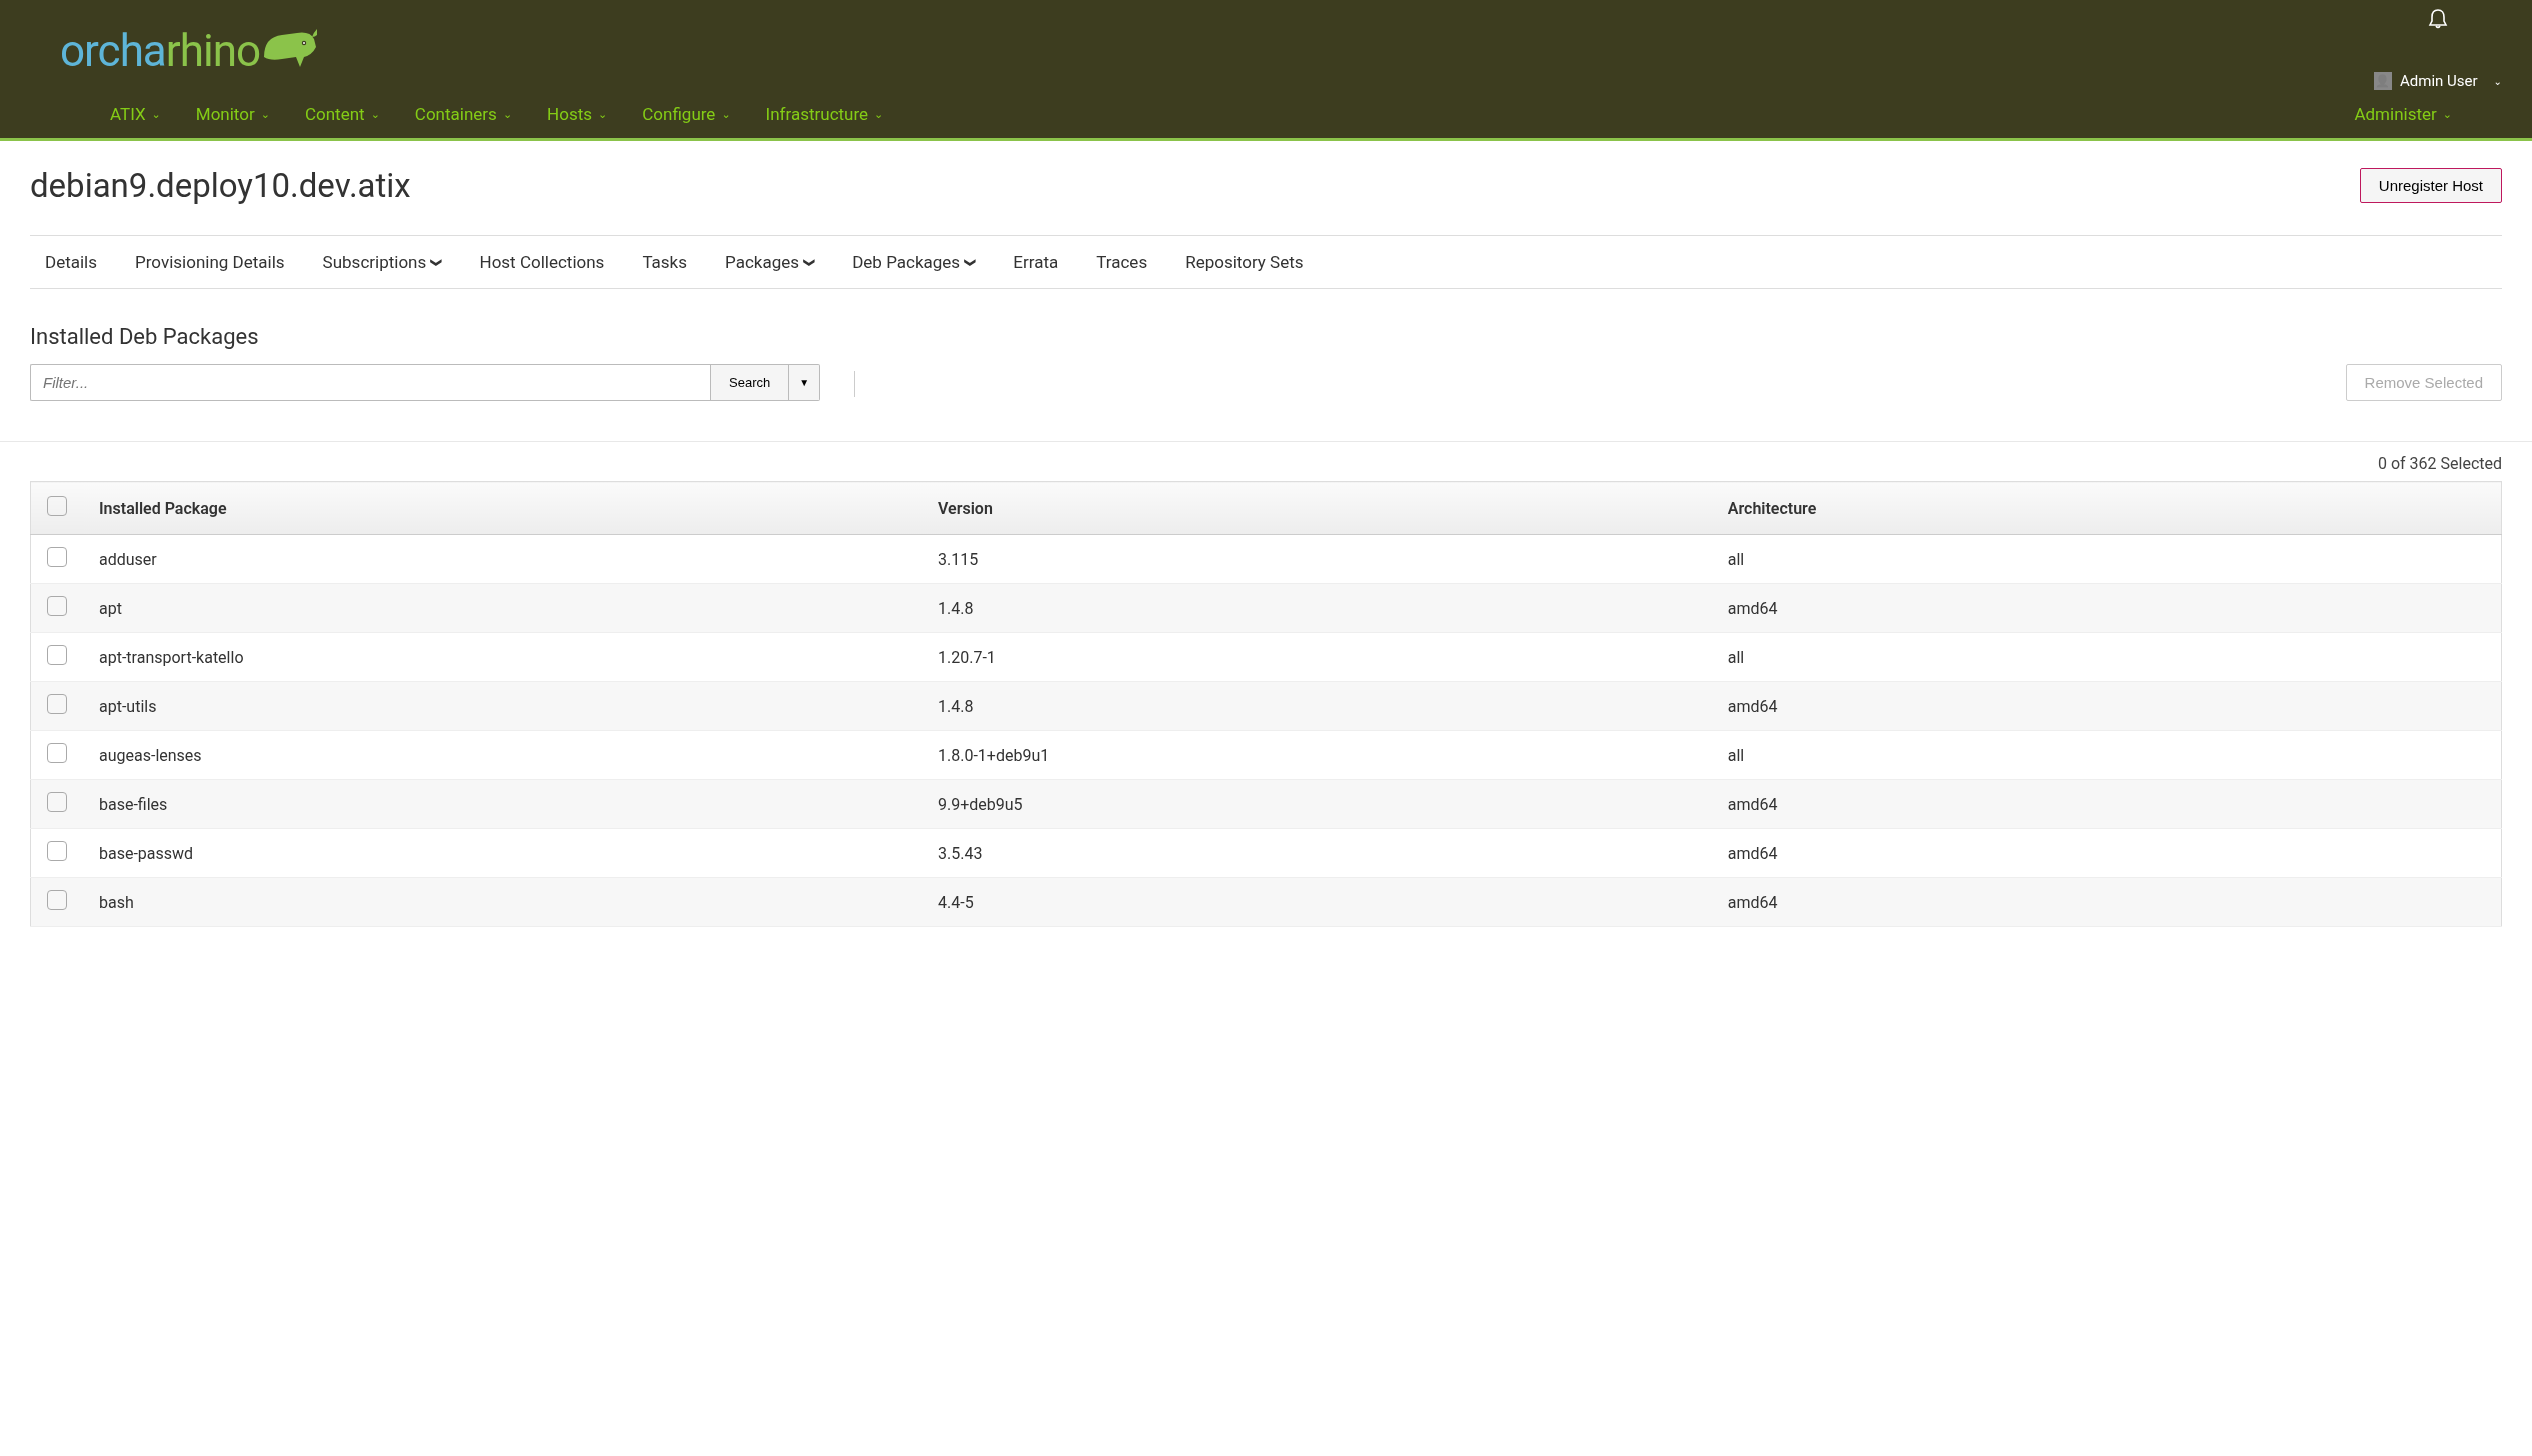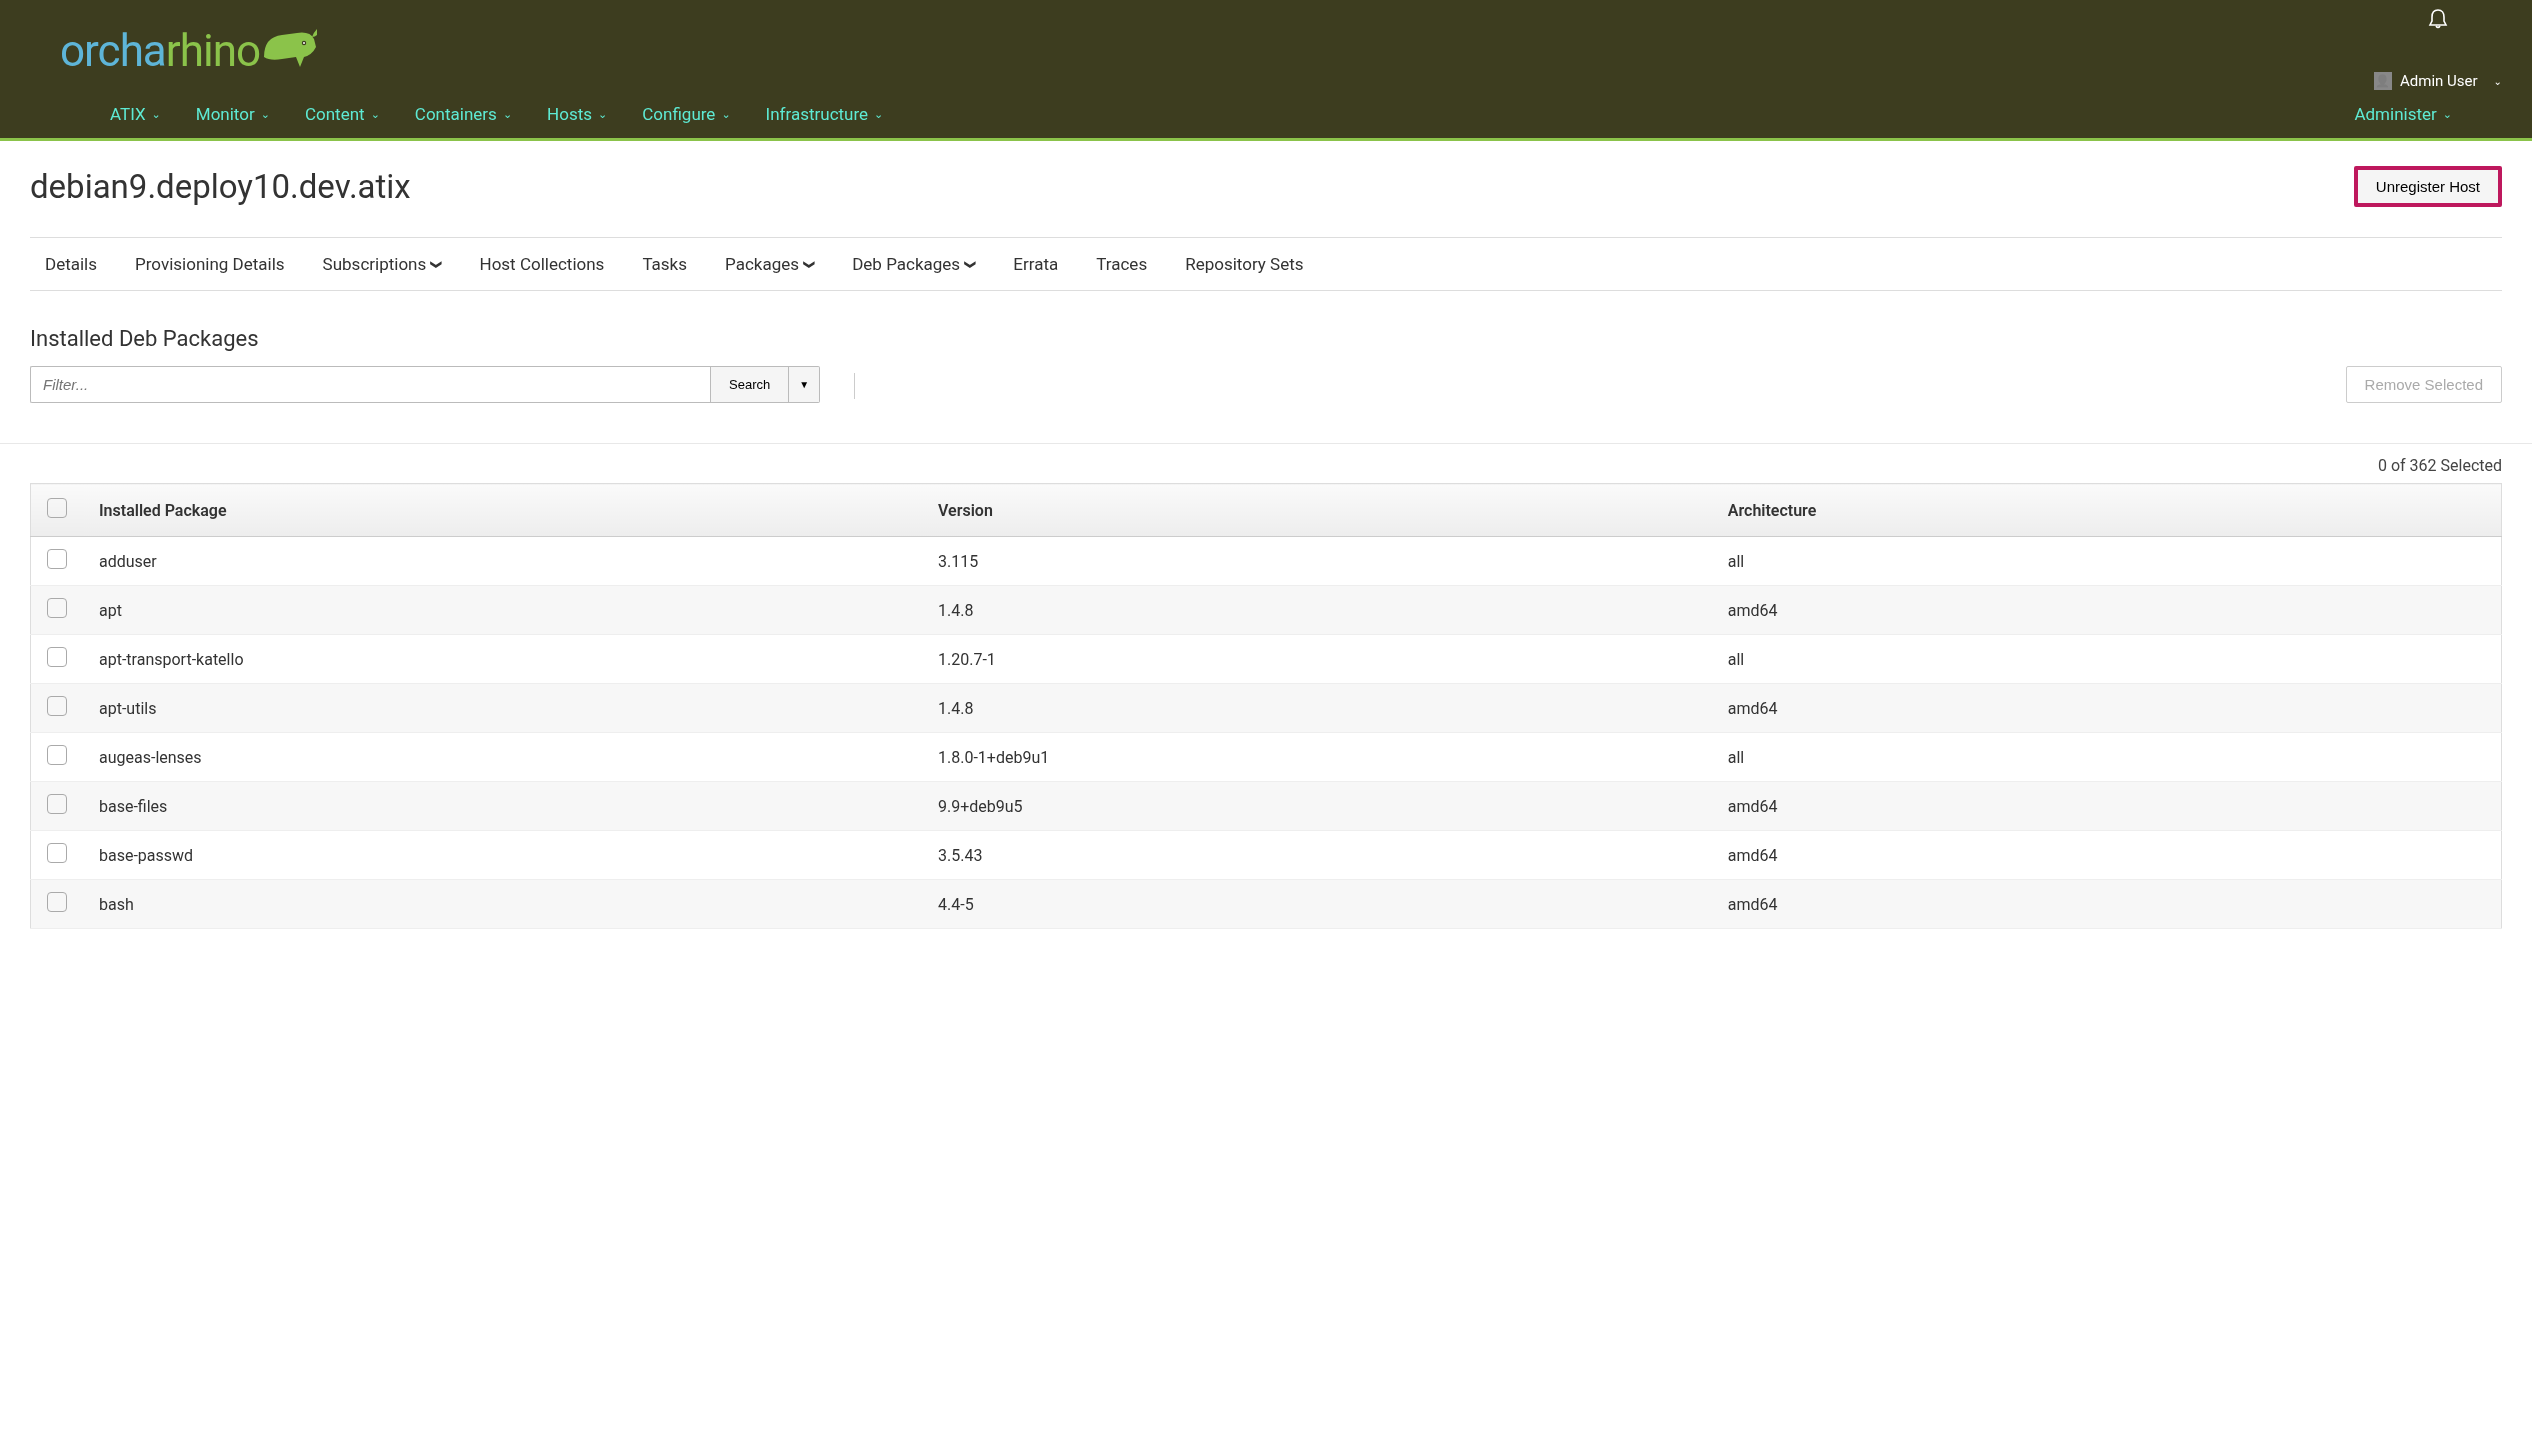--- a/index.html
+++ b/index.html
@@ -18,29 +18,29 @@
 .user-area { display: flex; align-items: center; gap: 37px; color: #fff; flex-direction: column; }
 .bell-icon { font-size: 20px; cursor: pointer; }
 .user-link { display: flex; align-items: center; gap: 8px; cursor: pointer; font-size: 15px; }
 .avatar-icon { width: 18px; height: 18px; background: #888; display: inline-flex; align-items: center; justify-content: center; font-size: 12px; }
 .avatar-icon::before { content: "👤"; font-size: 12px; filter: grayscale(1) brightness(1.2); }
 .caret { font-size: 10px; margin-left: 8px; }
 
 .main-nav { display: flex; justify-content: space-between; align-items: center; padding: 0 30px; border-bottom: 3px solid #8bc34a; }
 .nav-left { display: flex; gap: 35px; padding-left: 80px; }
 .nav-right { display: flex; gap: 35px; padding-right: 50px; }
-.nav-item { color: #5eead4; padding: 14px 0; cursor: pointer; font-size: 17px; display: flex; align-items: center; gap: 6px; }
+.nav-item { color: #84cc16; padding: 14px 0; cursor: pointer; font-size: 17px; display: flex; align-items: center; gap: 6px; }
 .nav-item .caret2 { font-size: 11px; }
 
 
 .content { padding: 25px 30px; }
 
 .title-row { display: flex; justify-content: space-between; align-items: center; margin-bottom: 30px; }
 .page-title { font-size: 33px; font-weight: 400; color: #333; }
-.unregister-btn { background: #f5f5f5; border: 4px solid #be185d; border-radius: 2px; padding: 8px 18px; font-size: 15px; cursor: pointer; }
+.unregister-btn { background: #f5f5f5; border: 1px solid #be185d; border-radius: 2px; padding: 8px 18px; font-size: 15px; cursor: pointer; }
 
 .breadcrumb { font-size: 16px; margin-bottom: 40px; }
 .breadcrumb a { color: #0088ce; text-decoration: none; }
 .breadcrumb .sep { color: #999; margin: 0 10px; font-size: 12px; }
 .breadcrumb .current { color: #555; }
 
 
 .tabs { display: flex; gap: 38px; border-bottom: 1px solid #ddd; border-top: 1px solid #ddd; padding: 0 15px; }
 .tab { padding: 16px 0; font-size: 17px; color: #333; cursor: pointer; display: flex; align-items: center; gap: 6px; }
 .tab .caret2 { font-size: 11px; }

